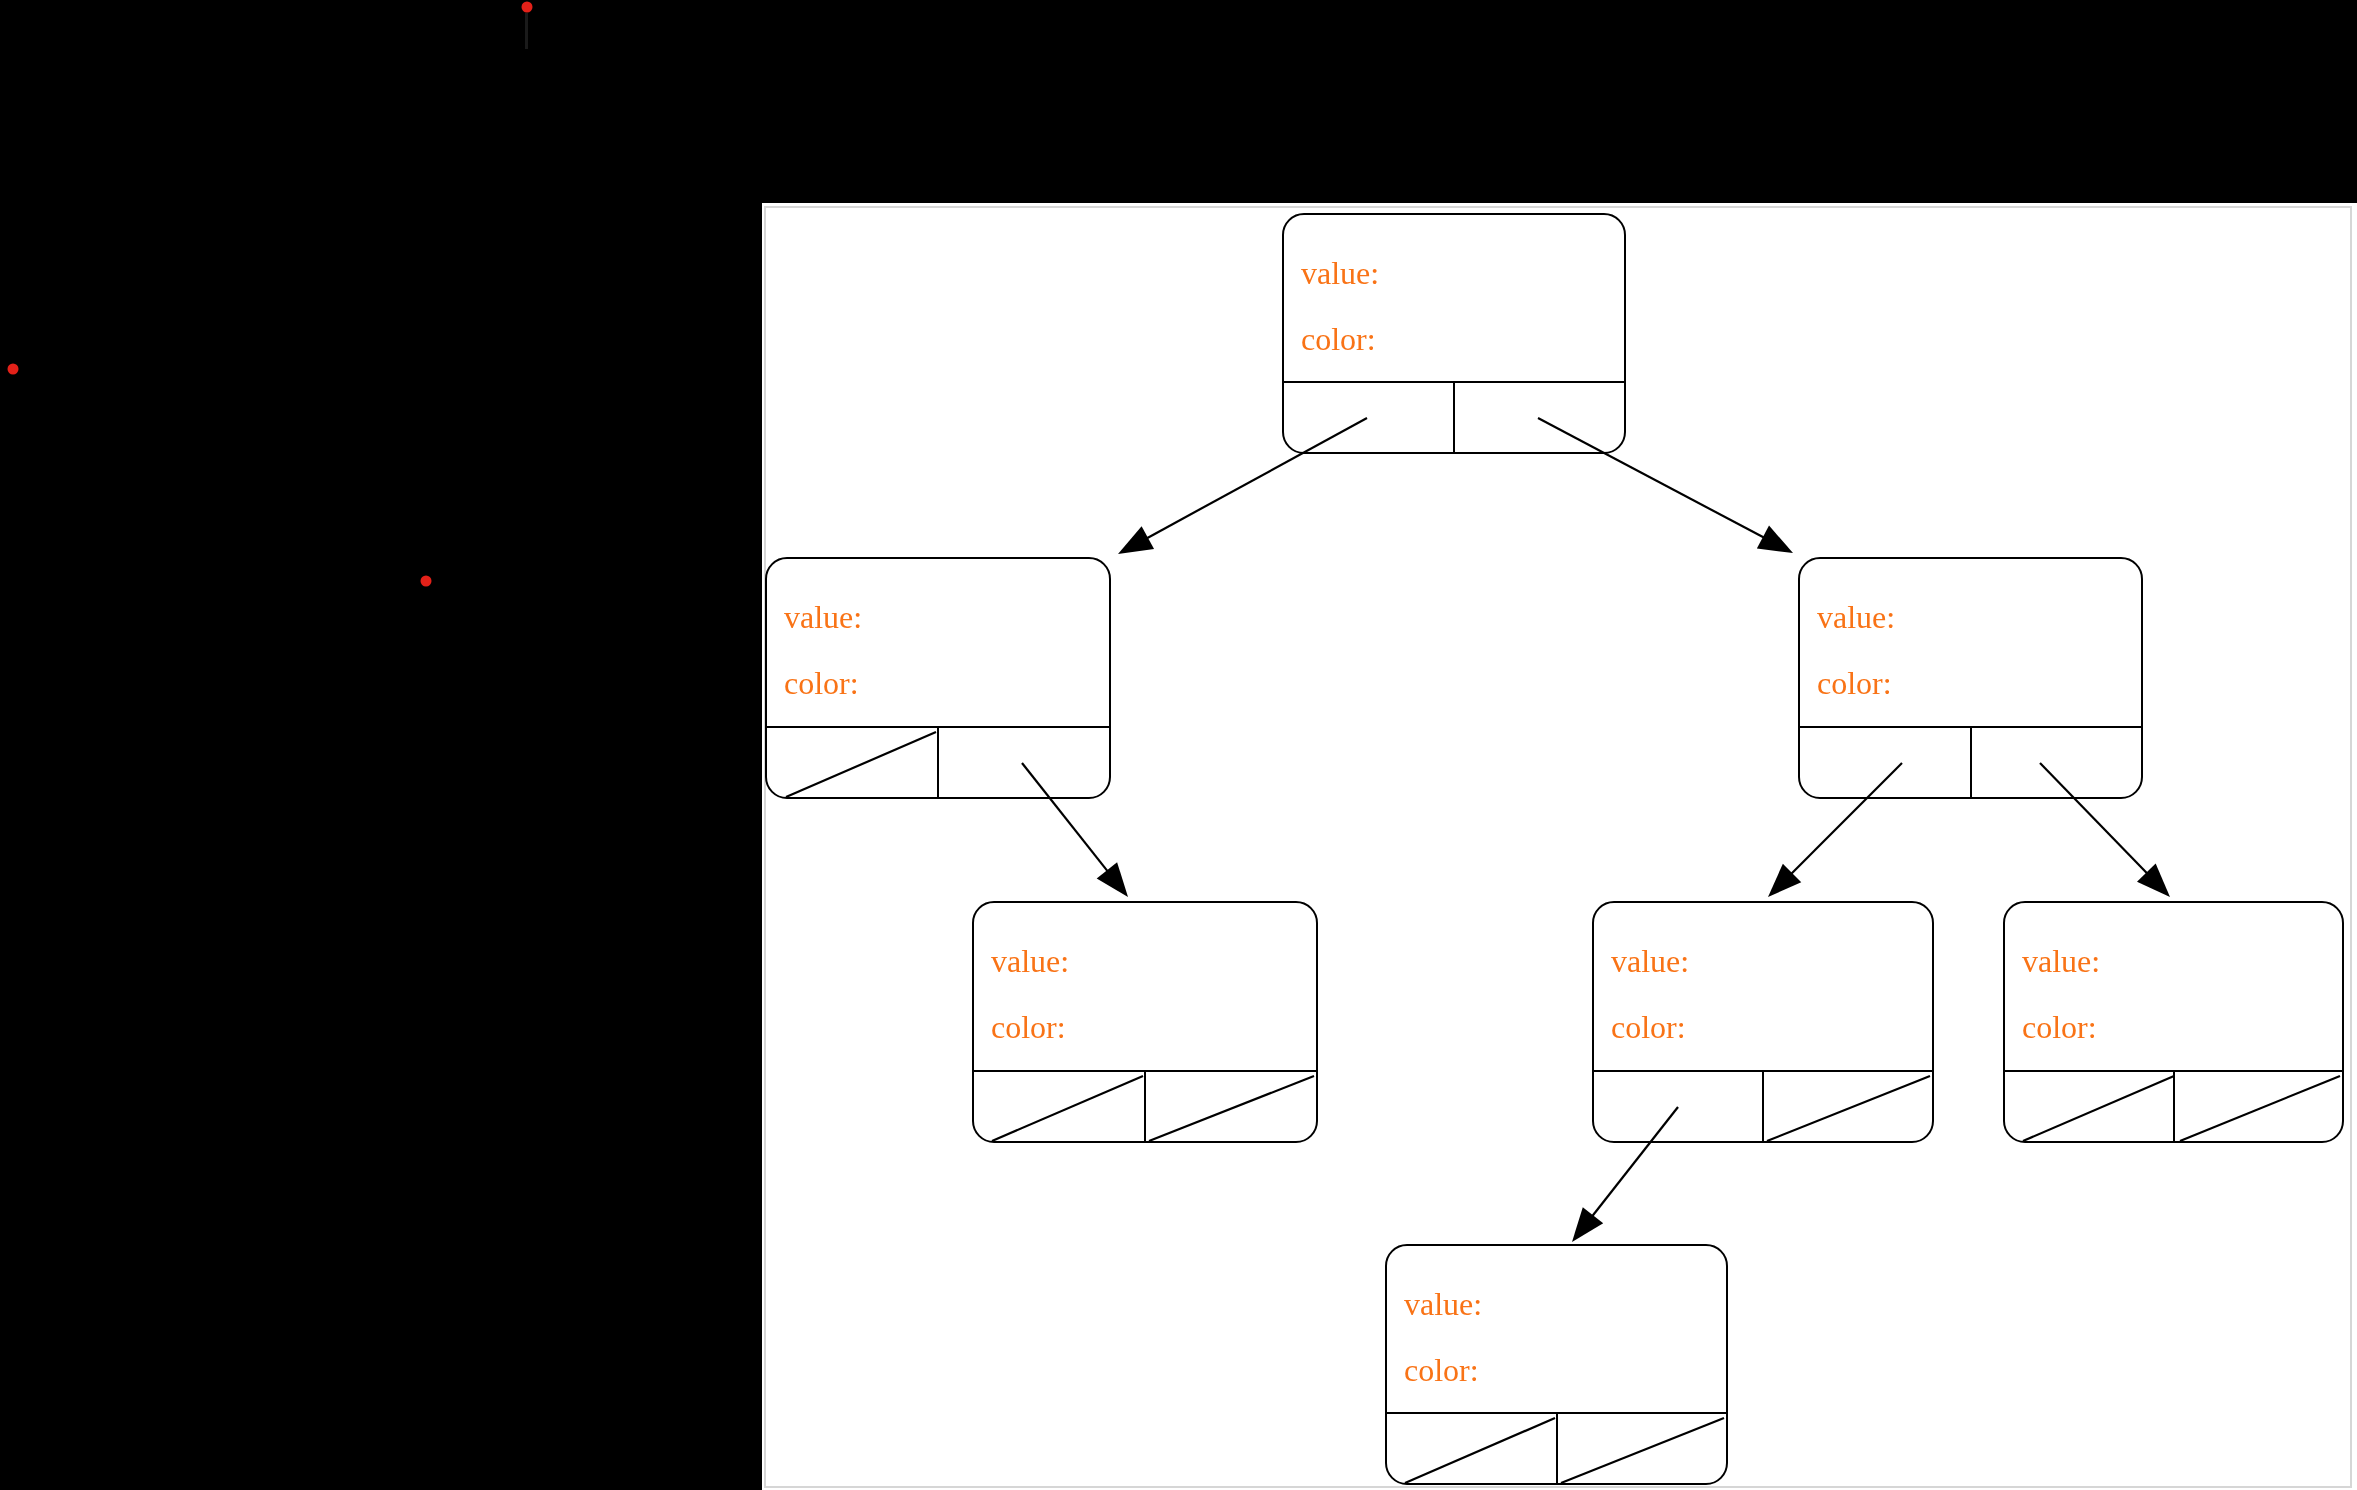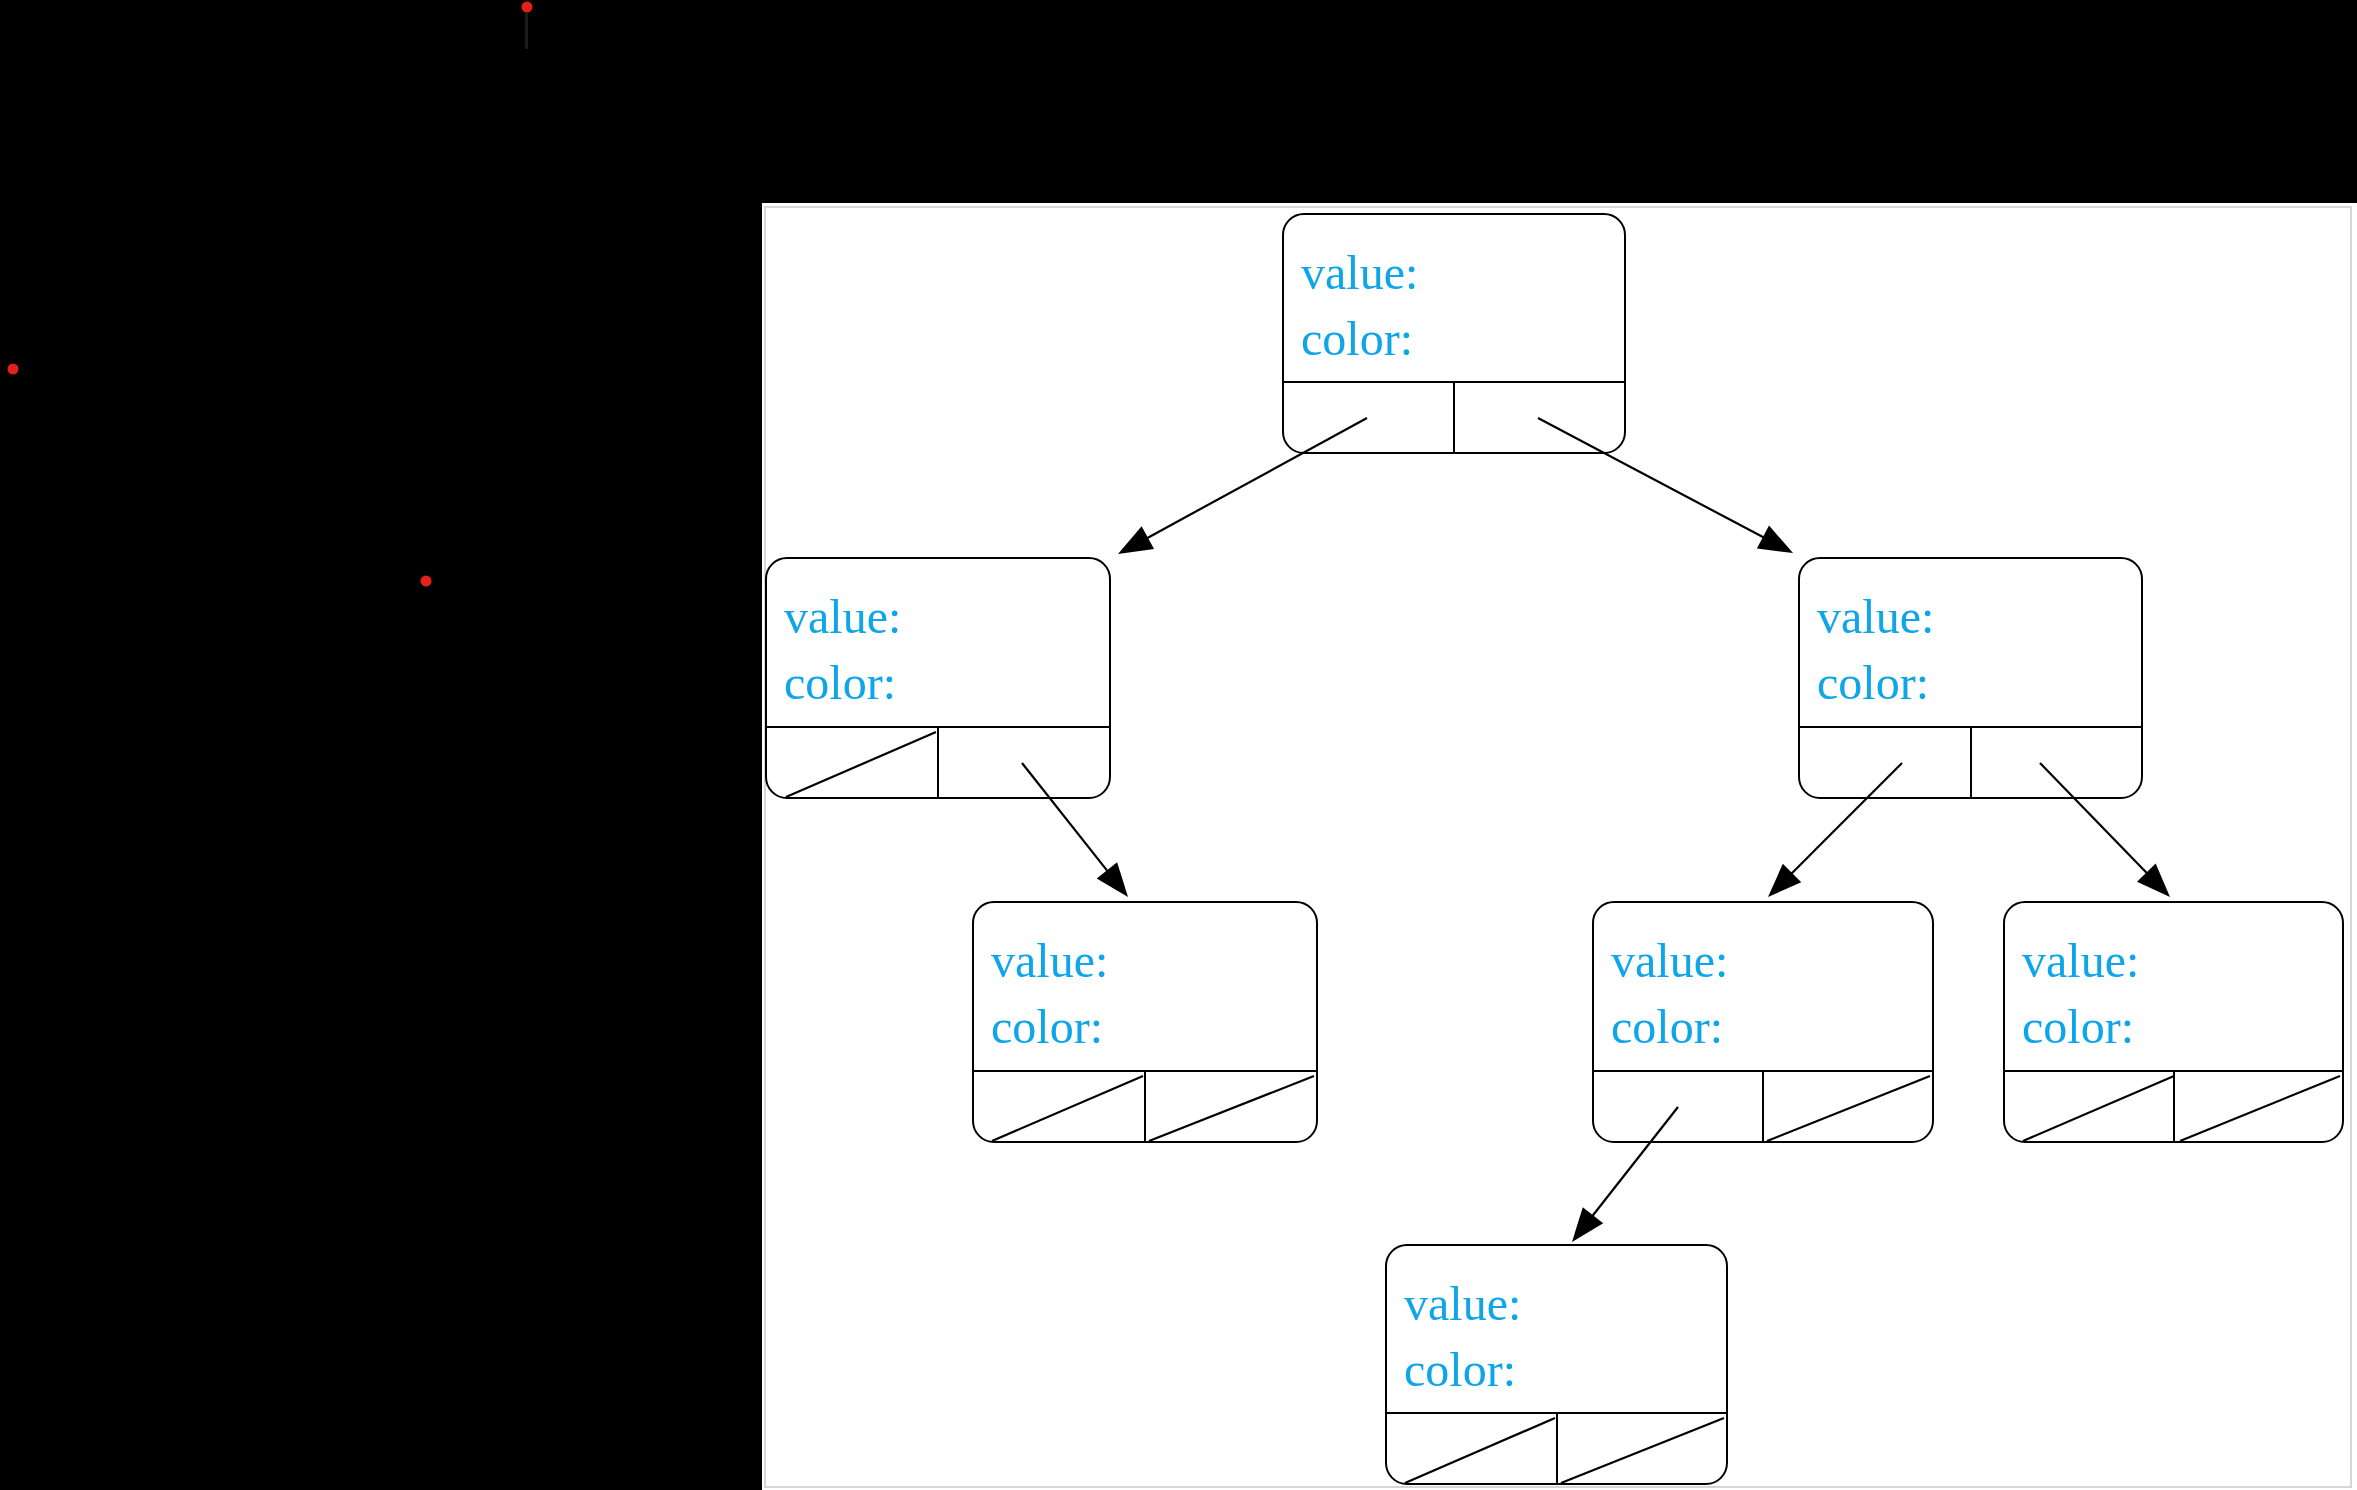--- a/index.html
+++ b/index.html
@@ -6,21 +6,21 @@
   #canvas{position:relative;width:2357px;height:1490px;background:#000;overflow:hidden;
           font-family:"Liberation Serif",serif;}
   
   #page{position:absolute;left:762px;top:203px;width:1595px;height:1287px;background:#fff;z-index:1;}
   #page-frame{position:absolute;left:2px;top:3px;right:5px;bottom:2px;
               border:2px solid #d6d6d6;pointer-events:none;}
   
   .node{position:absolute;box-sizing:border-box;border:2px solid #000;border-radius:22px;
         overflow:hidden;z-index:2;background:transparent;}
   .fields{padding:25px 0 0 17px;}
-  .flabel{font-size:48px;line-height:66px;color:#0ea5e9;white-space:pre;}
+  .flabel{font-size:32px;line-height:66px;color:#f97316;white-space:pre;}
   .prow{position:absolute;left:0;right:0;bottom:0;height:69px;border-top:2px solid #000;display:flex;}
   .pcell{flex:1;}
   .pcell + .pcell{border-left:2px solid #000;}
   
   #overlay{position:absolute;left:0;top:0;width:2357px;height:1490px;z-index:3;pointer-events:none;}
   
   .red-dot{position:absolute;width:11px;height:11px;border-radius:50%;background:#e32119;
            transform:translate(-50%,-50%);z-index:4;}
   .antenna{position:absolute;left:525px;top:13px;width:3px;height:36px;background:#1a1a1a;z-index:1;}
 </style>

